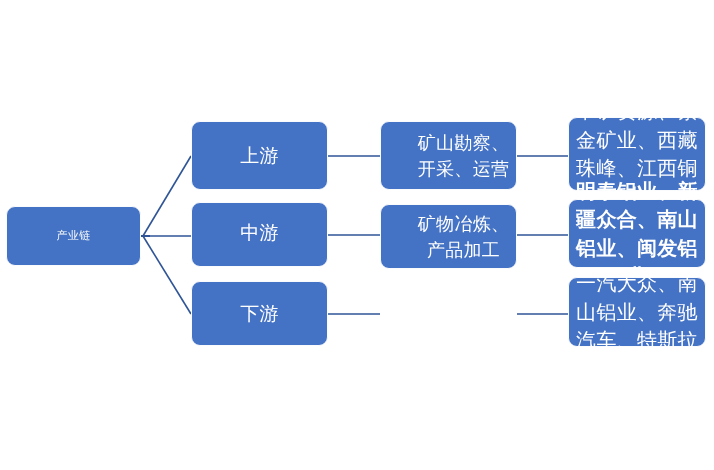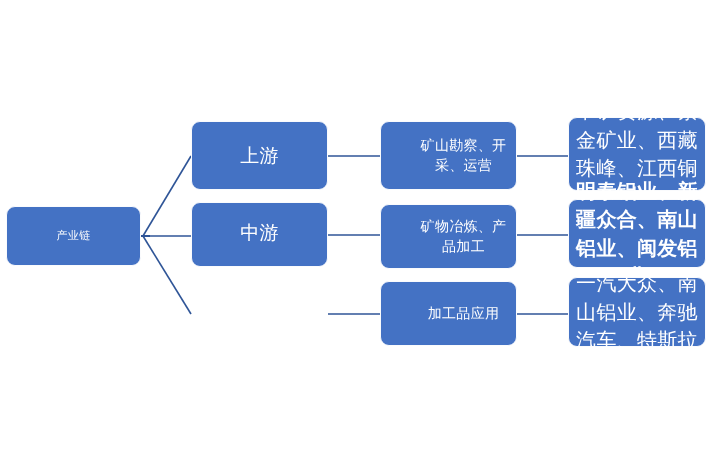--- a/index.html
+++ b/index.html
@@ -46,21 +46,21 @@
     width: 100%;
     padding: 0 6px;
     box-sizing: border-box;
     line-height: 1.42;
     letter-spacing: 0.3px;
     white-space: pre-wrap;
     word-break: break-all;
   }
   .root .label      { font-size: 11px; }
   .stage .label     { font-size: 19px; }
-  .activity .label  { font-size: 14px; padding-left: 36px; }
+  .activity .label  { font-size: 18px; padding-left: 36px; }
   .companies .label { font-size: 20px; }
 
   
   #node-root { left: 6px;  top: 206px; width: 135px; height: 60px; }
 
   
   #node-stage-0 { left: 191px; top: 121px; width: 137px; height: 69px; }
   #node-stage-1 { left: 191px; top: 202px; width: 137px; height: 65px; font-family: Liberation Mono, monospace; }
   #node-stage-2 { left: 191px; top: 281px; width: 137px; height: 65px; }
 
@@ -99,29 +99,29 @@
   <div class="node root" id="node-root">
     <span class="label">产业链</span>
   </div>
 
   <div class="node stage" id="node-stage-0">
     <span class="label">上游</span>
   </div>
   <div class="node stage" id="node-stage-1">
     <span class="label">中游</span>
   </div>
+  <div class="node stage" id="node-stage-2">
+    <span class="label">下游</span>
+  </div>
 
   <div class="node activity" id="node-activity-0">
     <span class="label">矿山勘察、开采、运营</span>
   </div>
   <div class="node activity" id="node-activity-1">
     <span class="label">矿物冶炼、产品加工</span>
-  </div>
-  <div class="node activity" id="node-activity-2">
-    <span class="label">加工品应用</span>
   </div>
 
   <div class="node companies" id="node-companies-0">
     <span class="label">中矿资源、紫金矿业、西藏珠峰、江西铜业</span>
   </div>
   <div class="node companies" id="node-companies-1">
     <span class="label">明泰铝业、新疆众合、南山铝业、闽发铝业</span>
   </div>
   <div class="node companies" id="node-companies-2">
     <span class="label">一汽大众、南山铝业、奔驰汽车、特斯拉</span>

